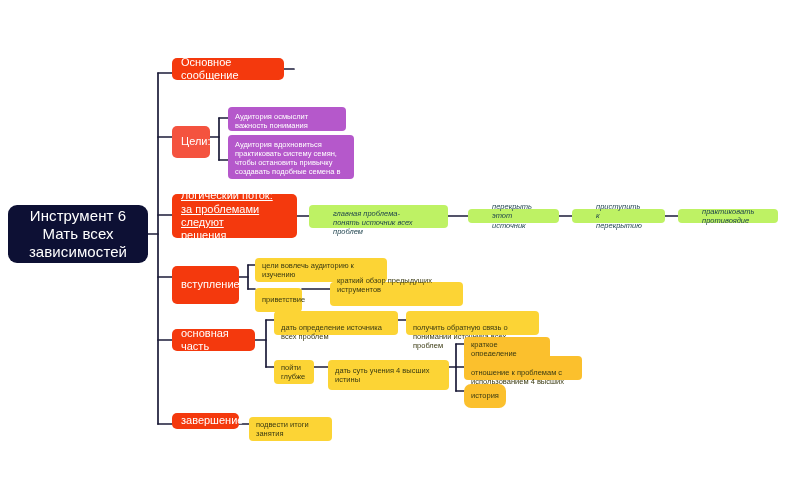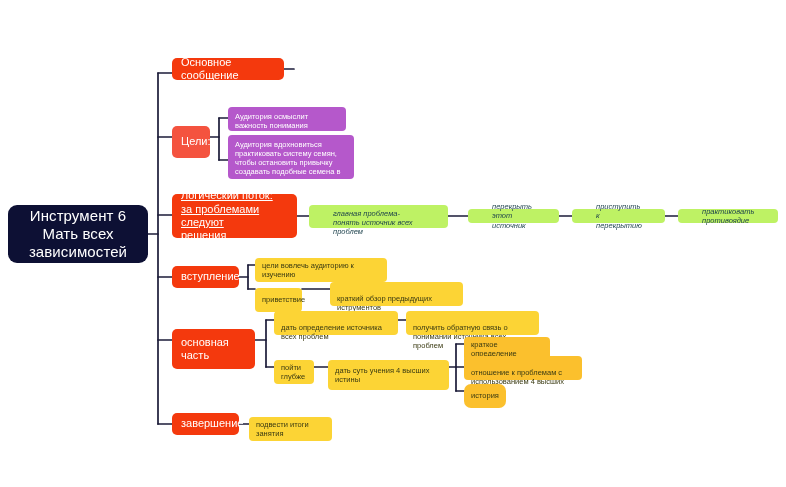--- a/index.html
+++ b/index.html
@@ -201,34 +201,34 @@
   <div class="node blue" style="left:468px; top:209px; width:91px; height:14px; align-items:center;">
     <span class="txt">перекрыть этот источник</span>
   </div>
   <div class="node blue" style="left:572px; top:209px; width:93px; height:14px; align-items:center;">
     <span class="txt">приступить к перекрытию</span>
   </div>
   <div class="node blue" style="left:678px; top:209px; width:100px; height:14px; align-items:center;">
     <span class="txt">практиковать противоядие</span>
   </div>
 
-  <div class="node orange" style="left:172px; top:266px; width:67px; height:22px;">
+  <div class="node orange" style="left:172px; top:266px; width:67px; height:38px;">
     <span class="txt">вступление</span>
   </div>
   <div class="node yellow" style="left:255px; top:258px; width:132px; height:14px; align-items:center;">
     <span class="txt">цели вовлечь аудиторию к изучению</span>
   </div>
   <div class="node yellow" style="left:255px; top:282px; width:47px; height:14px; align-items:center;margin-top:6px;">
     <span class="txt">приветствие</span>
   </div>
-  <div class="node yellow" style="left:330px; top:282px; width:133px; height:14px; align-items:flex-start;">
+  <div class="node yellow" style="left:330px; top:282px; width:133px; height:14px; align-items:flex-end;">
     <span class="txt">краткий обзор предыдущих иструментов</span>
   </div>
 
-  <div class="node orange" style="left:172px; top:329px; width:83px; height:40px;">
+  <div class="node orange" style="left:172px; top:329px; width:83px; height:22px;">
     <span class="txt">основная часть</span>
   </div>
   <div class="node yellow" style="left:274px; top:311px; width:124px; height:23px;">
     <span class="txt">дать определение источника всех проблем</span>
   </div>
   <div class="node yellow" style="left:406px; top:311px; width:133px; height:23px;">
     <span class="txt">получить обратную связь о понимании источника всех проблем</span>
   </div>
   <div class="node yellow" style="left:274px; top:360px; width:40px; height:14px; align-items:center;">
     <span class="txt">пойти глубже</span>
@@ -239,20 +239,20 @@
   <div class="node yellow deep" style="left:464px; top:337px; width:86px; height:14px; align-items:center;">
     <span class="txt">краткое определение</span>
   </div>
   <div class="node yellow deep" style="left:464px; top:356px; width:118px; height:23px;">
     <span class="txt">отношение к проблемам с использованием 4 высших истин</span>
   </div>
   <div class="node yellow deep" style="left:464px; top:384px; width:42px; height:14px; align-items:center;border-radius:7px;">
     <span class="txt">история</span>
   </div>
 
-  <div class="node orange" style="left:172px; top:413px; width:67px; height:22px;">
+  <div class="node orange" style="left:172px; top:413px; width:67px; height:16px;">
     <span class="txt">завершение</span>
   </div>
   <div class="node yellow" style="left:249px; top:417px; width:83px; height:14px; align-items:center;">
     <span class="txt">подвести итоги занятия</span>
   </div>
 
 </div>
 
 </body></html>

